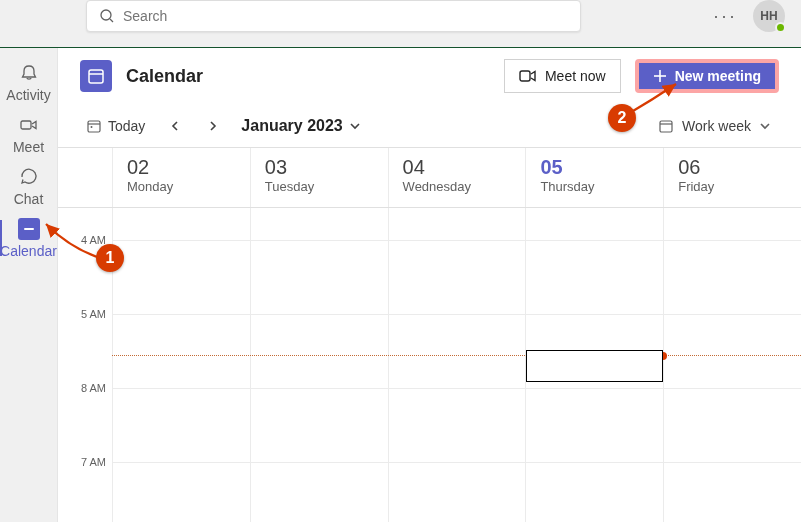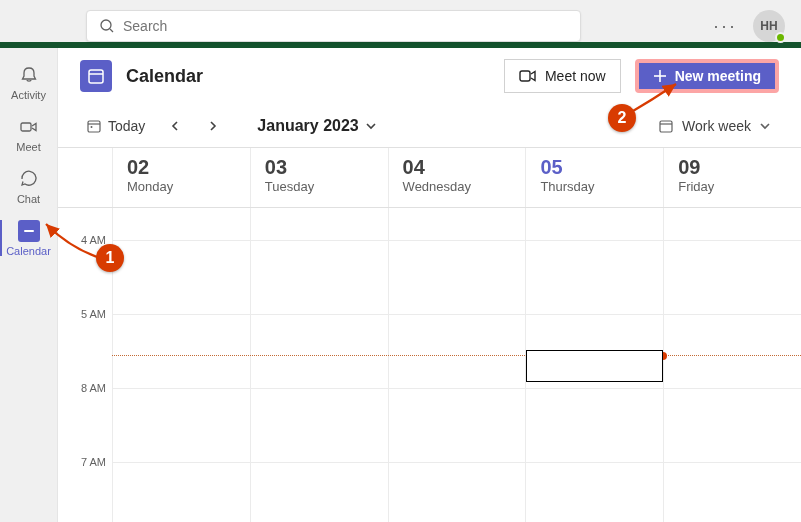--- a/index.html
+++ b/index.html
@@ -1,54 +1,54 @@
 <!DOCTYPE html>
 <html><head>
   <meta charset="utf-8">
   <style>
     * { box-sizing: border-box; margin: 0; padding: 0; font-family: 'Segoe UI', Arial, sans-serif; }
     body { width: 801px; height: 522px; background: #f5f5f5; overflow: hidden; position: relative; }
 
-    .topbar { height: 48px; background: #f0f0f0; display: flex; align-items: flex-end; padding: 0 16px; border-bottom: 6px solid #14532d; }
+    .topbar { height: 48px; background: #f0f0f0; display: flex; align-items: flex-start; padding: 0 16px; border-bottom: 1px solid #14532d; }
     .search-box { margin-left: 70px; flex: 1; max-width: 495px; height: 32px; background: #fff; border: 1px solid #ddd; border-radius: 4px; display: flex; align-items: center; padding: 0 12px; box-shadow: 0 1px 2px rgba(0,0,0,0.08); }
     .search-icon-svg { color: #616161; margin-right: 8px; }
     .search-input { border: none; outline: none; flex: 1; font-size: 14px; background: transparent; }
     .topbar-right { margin-left: auto; display: flex; align-items: center; gap: 16px; }
     .more-dots { color: #616161; font-size: 18px; letter-spacing: 2px; cursor: pointer; }
     .avatar { width: 32px; height: 32px; border-radius: 50%; background: #d6d6d6; color: #555; display: flex; align-items: center; justify-content: center; font-size: 12px; font-weight: 600; position: relative; }
     .avatar-status { position: absolute; bottom: -1px; right: -1px; width: 11px; height: 11px; background: #6bb700; border: 2px solid #f0f0f0; border-radius: 50%; }
 
     .left-rail { position: absolute; left: 0; top: 48px; width: 58px; height: calc(100% - 48px); background: #f0f0f0; border-right: 1px solid #e5e5e5; display: flex; flex-direction: column; align-items: center; padding-top: 8px; }
-    .rail-item { width: 100%; height: 52px; display: flex; flex-direction: column; align-items: center; justify-content: center; cursor: pointer; font-size: 11px; color: #616161; gap: 2px; position: relative; }
+    .rail-item { width: 100%; height: 52px; display: flex; flex-direction: column; align-items: center; justify-content: center; cursor: pointer; font-size: 14px; color: #616161; gap: 2px; position: relative; }
     .rail-item.active { color: #5b5fc7; }
     .rail-item.active::before { content: ''; position: absolute; left: 0; top: 8px; bottom: 8px; width: 2px; background: #5b5fc7; }
     .rail-icon { width: 24px; height: 24px; display: flex; align-items: center; justify-content: center; }
     .rail-icon svg { stroke: currentColor; fill: none; }
     .rail-calendar-icon { width: 22px; height: 22px; background: #5b5fc7; border-radius: 3px; display: flex; align-items: center; justify-content: center; }
     .rail-calendar-icon::before { content: ''; width: 10px; height: 2px; background: #fff; border-radius: 1px; }
 
     .main { position: absolute; left: 58px; top: 48px; right: 0; bottom: 0; background: #fff; }
     .header-row1 { height: 56px; display: flex; align-items: center; padding: 0 22px; gap: 14px; }
     .app-icon { width: 32px; height: 32px; background: #5b5fc7; border-radius: 4px; display: flex; align-items: center; justify-content: center; color: #fff; }
     .app-title { font-size: 18px; font-weight: 700; color: #242424; }
     .add-google { color: #5b5fc7; font-size: 14px; cursor: pointer; }
     .header-spacer { flex: 1; }
     .meet-now-btn { height: 34px; padding: 0 14px; background: #fff; border: 1px solid #d1d1d1; border-radius: 0; display: flex; align-items: center; gap: 8px; font-size: 14px; color: #242424; cursor: pointer; }
     .new-meeting-btn { height: 34px; padding: 0 14px; background: #5b5fc7; border: 4px solid #fca5a5; border-radius: 4px; display: flex; align-items: center; gap: 8px; font-size: 14px; font-weight: 600; color: #fff; cursor: pointer; }
 
     .header-row2 { height: 44px; display: flex; align-items: center; padding: 0 22px; gap: 10px; border-bottom: 1px solid #e0e0e0; }
     .today-btn { display: flex; align-items: center; gap: 6px; font-size: 14px; color: #424242; cursor: pointer; padding: 4px 6px; }
     .nav-arrow { width: 28px; height: 28px; display: flex; align-items: center; justify-content: center; cursor: pointer; border-radius: 4px; color: #424242; }
-    .month-label { font-size: 16px; font-weight: 700; color: #242424; display: flex; align-items: center; gap: 6px; cursor: pointer; margin-left: 20px; }
+    .month-label { font-size: 16px; font-weight: 700; color: #242424; display: flex; align-items: center; gap: 6px; cursor: pointer; margin-left: 4px; }
     .workweek-btn { margin-left: auto; display: flex; align-items: center; gap: 8px; font-size: 14px; color: #424242; cursor: pointer; padding: 4px 8px; }
 
     .day-headers { height: 60px; display: flex; border-bottom: 1px solid #e0e0e0; }
     .time-gutter-h { width: 54px; flex-shrink: 0; }
     .day-header { flex: 1; padding: 8px 14px; border-left: 1px solid #ebebeb; }
-    .day-num { font-size: 20px; font-weight: 700; color: #424242; }
+    .day-num { font-size: 20px; font-weight: 400; color: #424242; }
     .day-header.today .day-num { color: #5b5fc7; font-weight: 600; }
     .day-name { font-size: 13px; color: #616161; }
 
     .grid { position: relative; height: calc(100% - 56px - 44px - 60px); display: flex; overflow: hidden; }
     .time-gutter { width: 54px; flex-shrink: 0; position: relative; }
     .time-label { position: absolute; right: 6px; font-size: 11px; color: #616161; transform: translateY(-50%); text-align: right; }
     .day-cols { flex: 1; display: flex; position: relative; }
     .day-col { flex: 1; border-left: 1px solid #ebebeb; position: relative; }
     .hour-line { position: absolute; left: 0; right: 0; height: 1px; background: #ebebeb; }
     .now-line { position: absolute; left: 54px; right: 0; height: 0; border-top: 1px dotted #c36b35; z-index: 2; }
@@ -188,21 +188,21 @@
       </div>
     <div class="day-header">
         <div class="day-num">04</div>
         <div class="day-name">Wednesday</div>
       </div>
     <div class="day-header today">
         <div class="day-num">05</div>
         <div class="day-name">Thursday</div>
       </div>
     <div class="day-header">
-        <div class="day-num">09</div>
+        <div class="day-num">06</div>
         <div class="day-name">Friday</div>
       </div>
   </div>
 
   <div class="grid">
     <div class="time-gutter">
       <div class="time-label" style="top:32px">4 AM</div>
       <div class="time-label" style="top:106px">5 AM</div>
       <div class="time-label" style="top:180px">8 AM</div>
       <div class="time-label" style="top:254px">7 AM</div>

